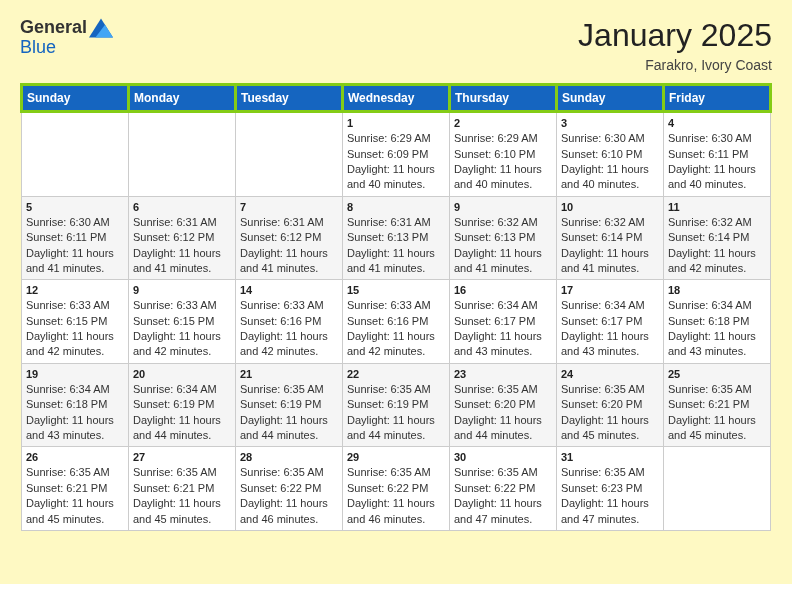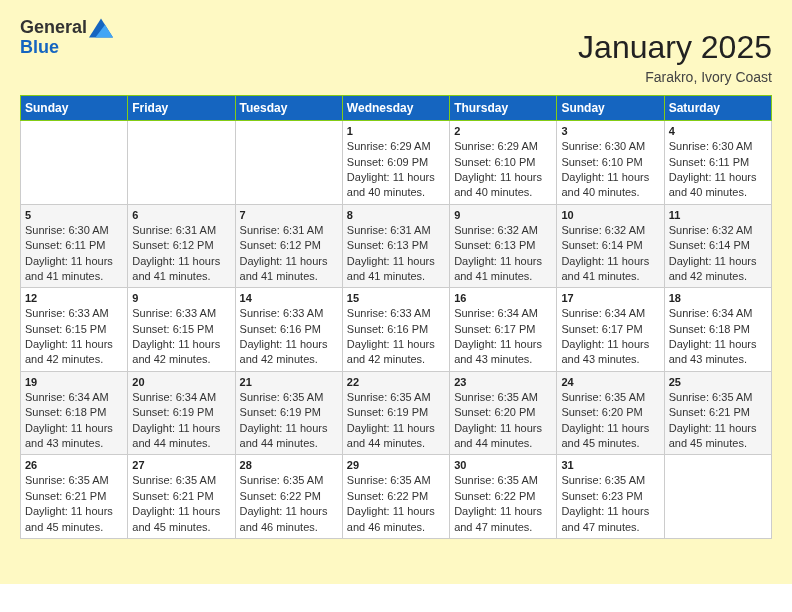--- a/index.html
+++ b/index.html
@@ -31,56 +31,55 @@
       flex-direction: column;
       line-height: 1.1;
     }
     .logo-general {
       font-size: 18px;
       font-weight: bold;
       color: #333;
     }
     .logo-blue {
       font-size: 18px;
-      font-weight: bold;
+      font-weight: normal;
       color: #1565c0;
     }
     .logo-icon {
       width: 24px;
       height: 20px;
       margin-left: 2px;
     }
     .title-block {
       text-align: right;
     }
     .month-title {
       font-size: 32px;
       font-weight: normal;
       color: #222;
       line-height: 1.1;
-      margin-top: 12px;
     }
     .subtitle {
       font-size: 14px;
       color: #444;
       margin-top: 4px;
     }
     .calendar {
       width: 100%;
       border-collapse: collapse;
       table-layout: fixed;
     }
     .calendar th {
       background: #1565c0;
       color: #fff;
       font-size: 12px;
       font-weight: bold;
       padding: 5px 4px;
       text-align: left;
-      border: 1px solid #84cc16;
+      border: 3px solid #84cc16;
     }
     .calendar td {
       border: 1px solid #ccc;
       vertical-align: top;
       padding: 4px 4px 3px 4px;
       font-size: 9.5px;
       color: #333;
       height: 80px;
     }
     .calendar tr:nth-child(even) td {
@@ -125,26 +124,26 @@
     <div class="title-block">
       <div class="month-title">January 2025</div>
       <div class="subtitle">Farakro, Ivory Coast</div>
     </div>
   </div>
 
   <table class="calendar">
     <thead>
       <tr>
         <th>Sunday</th>
-        <th>Friday</th>
+        <th>Monday</th>
         <th>Tuesday</th>
         <th>Wednesday</th>
         <th>Thursday</th>
         <th>Sunday</th>
-        <th>Saturday</th>
+        <th>Friday</th>
       </tr>
     </thead>
     <tbody id="calendar-body">
     <tr>
           <td class="empty-cell"></td>
           <td class="empty-cell"></td>
           <td class="empty-cell"></td>
           <td>
           <span class="day-num">1</span>
           <div class="day-info">

